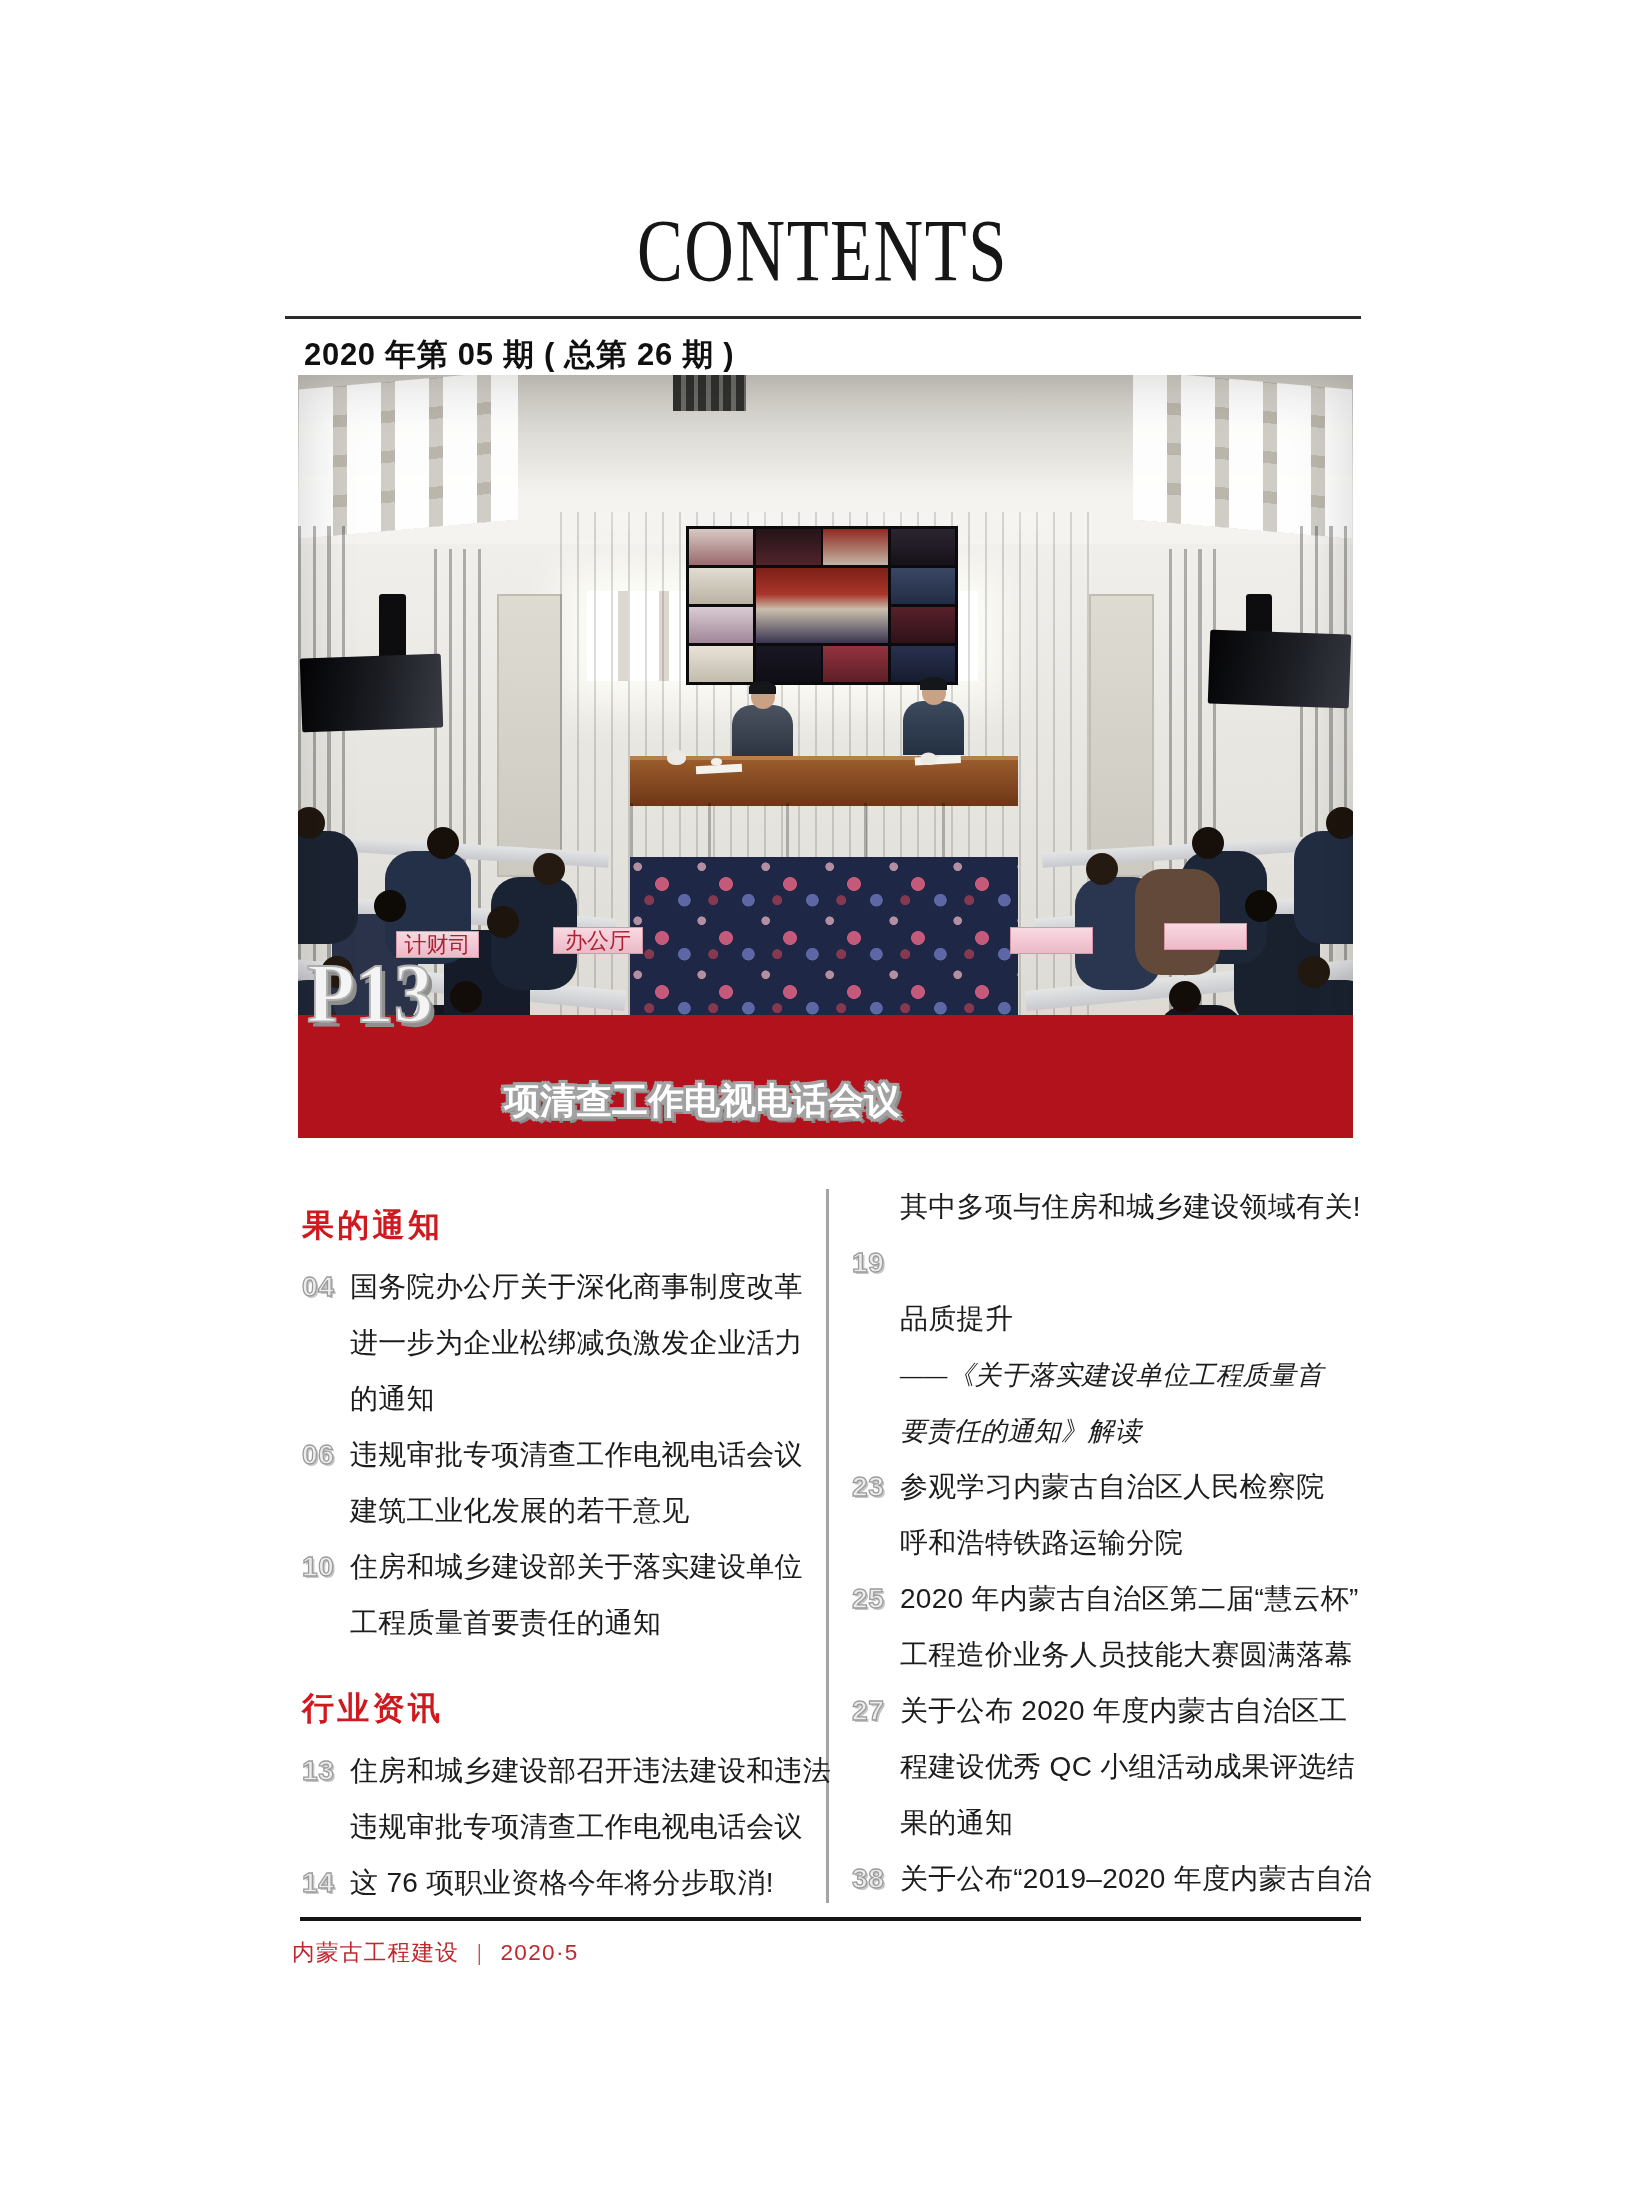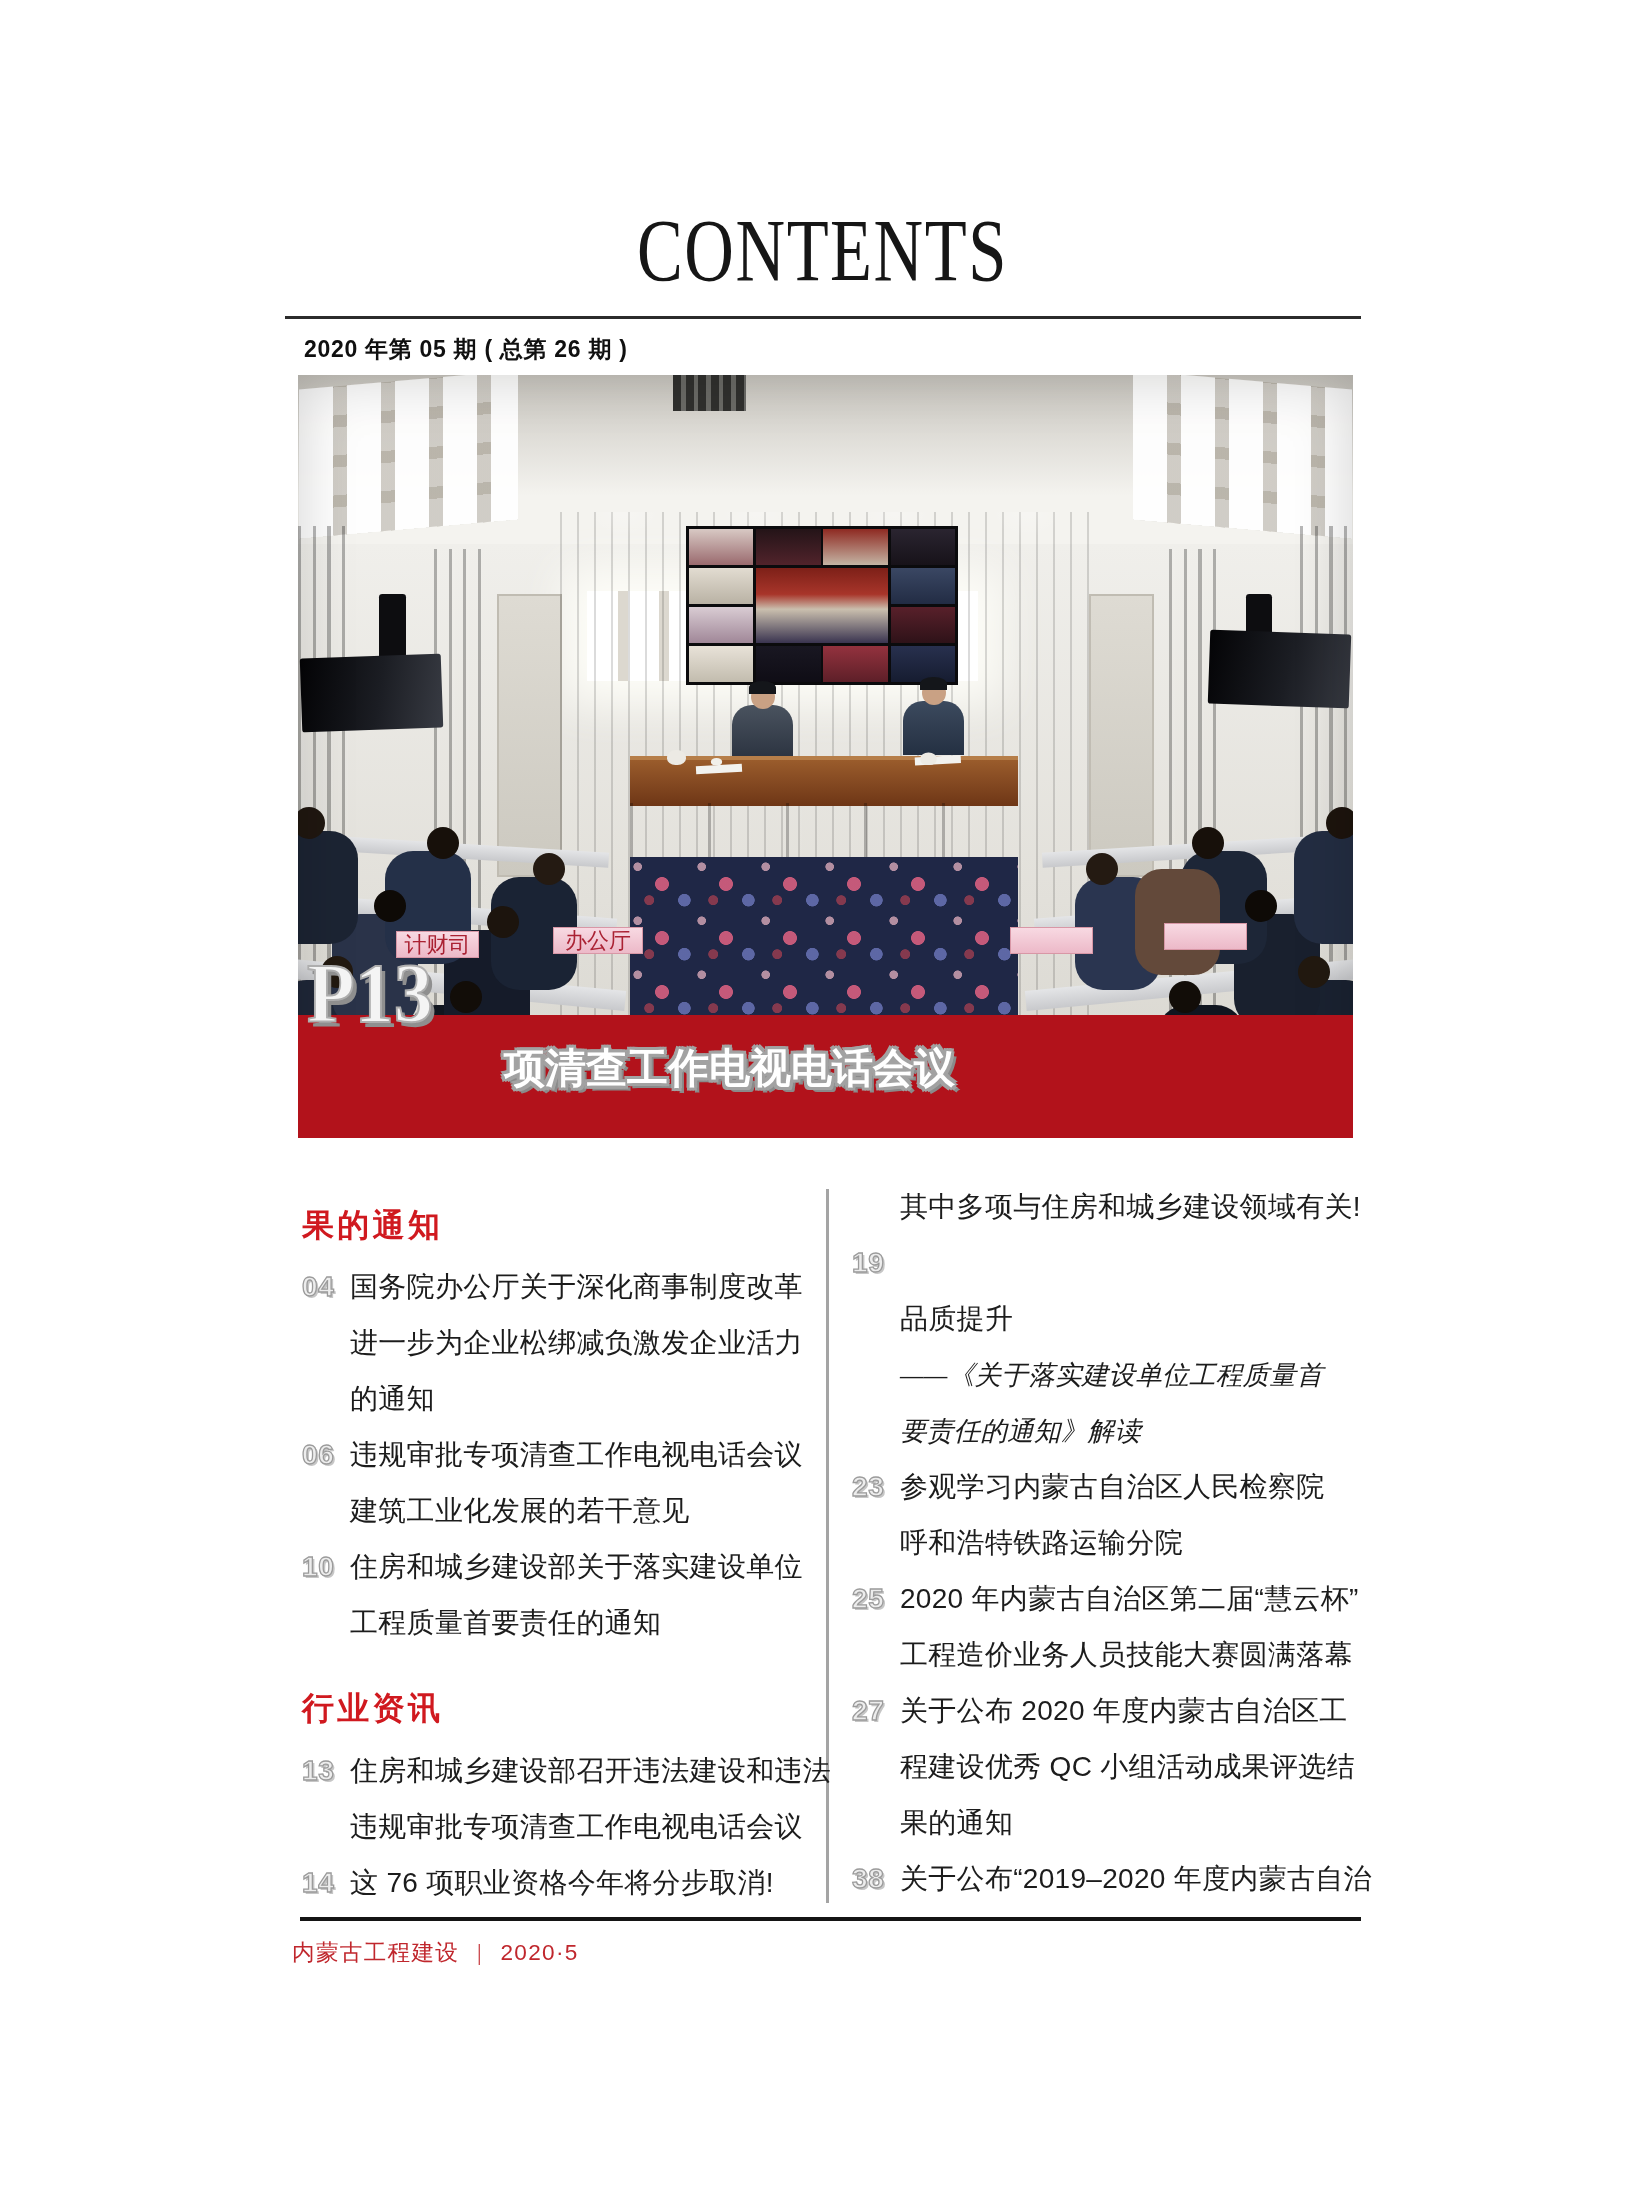--- a/index.html
+++ b/index.html
@@ -4,21 +4,21 @@
 <style>
   html,body{margin:0;padding:0;background:#888;}
   .page{position:relative;width:1645px;height:2205px;background:#ffffff;overflow:hidden;
         font-family:"Liberation Sans",sans-serif;color:#1f1f1f;}
 
   
   .masthead-title{position:absolute;left:0;right:0;top:207px;margin:0;text-align:center;
     font-family:"Liberation Serif",serif;font-weight:400;font-size:88px;line-height:1;
     color:#161616;transform:scaleX(.78);letter-spacing:2px;}
   .masthead-rule{position:absolute;left:285px;top:316px;width:1076px;height:3.3px;background:#2b2b2b;}
-  .issue-line{position:absolute;left:304px;top:334px;font-size:23px;font-weight:700;color:#101010;letter-spacing:0.7px;}
+  .issue-line{position:absolute;left:304px;top:334px;font-size:31px;font-weight:700;color:#101010;letter-spacing:0.7px;}
 
   
   .photo{position:absolute;left:298px;top:375px;width:1055px;height:763px;margin:0;overflow:hidden;background:#e8e6e1;}
   .photo *{position:absolute;}
   .ceiling{left:0;top:0;width:100%;height:172px;background:linear-gradient(180deg,#c9c6bf,#f4f3ef 70%);}
   .ceil-grid{top:5.3px;width:219px;height:149px;opacity:.95;
     background-color:#f7f6f2;
     background-image:repeating-linear-gradient(90deg,#ffffff 0 34px,rgba(168,162,150,.55) 34px 48px),
                      repeating-linear-gradient(0deg,rgba(255,255,255,.95) 0 28px,rgba(160,154,142,.5) 28px 40px);}
   .ceil-grid.left{left:1.3px;transform:skewY(-5deg);}
@@ -113,21 +113,21 @@
   .vignette{left:0;top:0;width:100%;height:100%;box-shadow:inset 0 0 60px rgba(0,0,0,.18);}
 
   .banner{left:0;bottom:0;width:100%;height:123px;background:#b2121b;z-index:5;}
   .pref{left:9.3px;top:576px;z-index:6;font-family:"Liberation Serif",serif;font-weight:700;
     font-size:85px;line-height:1;color:#f4f4f4;transform:scaleX(.92);transform-origin:left;
     -webkit-text-stroke:2px #aeaeae;text-shadow:4.6px 4.6px 0 #8f8f8f;}
   .headline{z-index:6;color:#ffffff;font-weight:700;line-height:1;white-space:nowrap;
     text-shadow:-2.7px -2.7px 0 #a2a2a2,2.7px -2.7px 0 #a2a2a2,-2.7px 2.7px 0 #a2a2a2,2.7px 2.7px 0 #a2a2a2,
       -3.3px 0 0 #a2a2a2,3.3px 0 0 #a2a2a2,0 -3.3px 0 #a2a2a2,0 3.3px 0 #a2a2a2,5.3px 5.3px 0 #8a8a8a;}
   .headline.l1{left:206px;top:598px;font-size:38px;}
-  .headline.l2{left:206px;top:673px;font-size:41px;font-family:Liberation Serif, serif;}
+  .headline.l2{left:206px;top:708px;font-size:36px;font-family:Liberation Serif, serif;}
 
   
   .toc-divider{position:absolute;left:826px;top:1189px;width:2.7px;height:714px;background:#a4a4a4;}
   .col{position:absolute;top:1193px;}
   .col-left{left:302px;width:511px;}
   .col-right{left:852px;top:1179px;width:537px;}
   .sec{margin:0;height:66px;display:flex;align-items:center;font-size:32px;font-weight:700;
     color:#d0191f;letter-spacing:3.3px;}
   .sec.second{height:80px;padding-top:12px;box-sizing:content-box;align-items:center;height:68px;padding-bottom:0;margin-top:12px;}
   .line{height:56px;line-height:56px;font-size:28px;display:flex;white-space:nowrap;}

